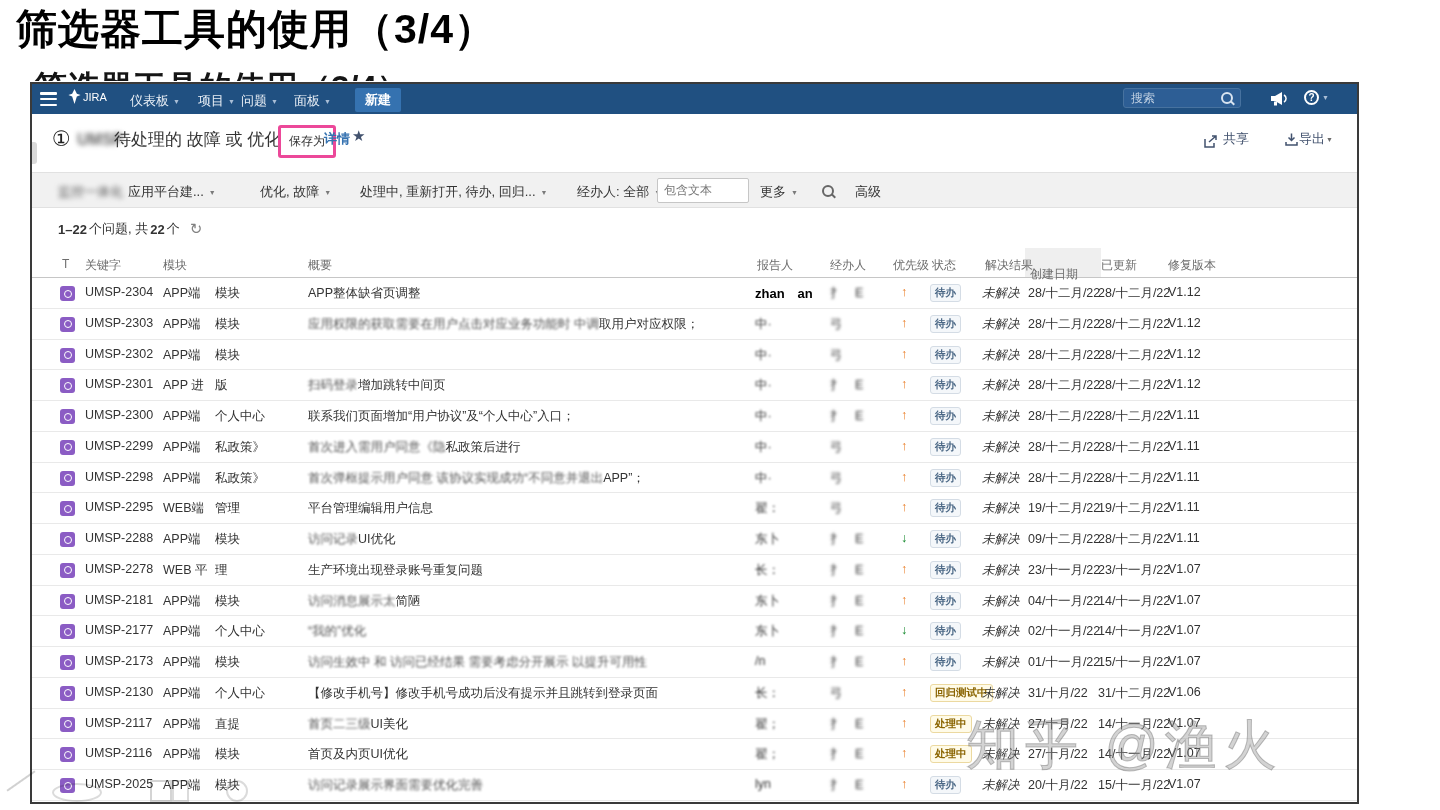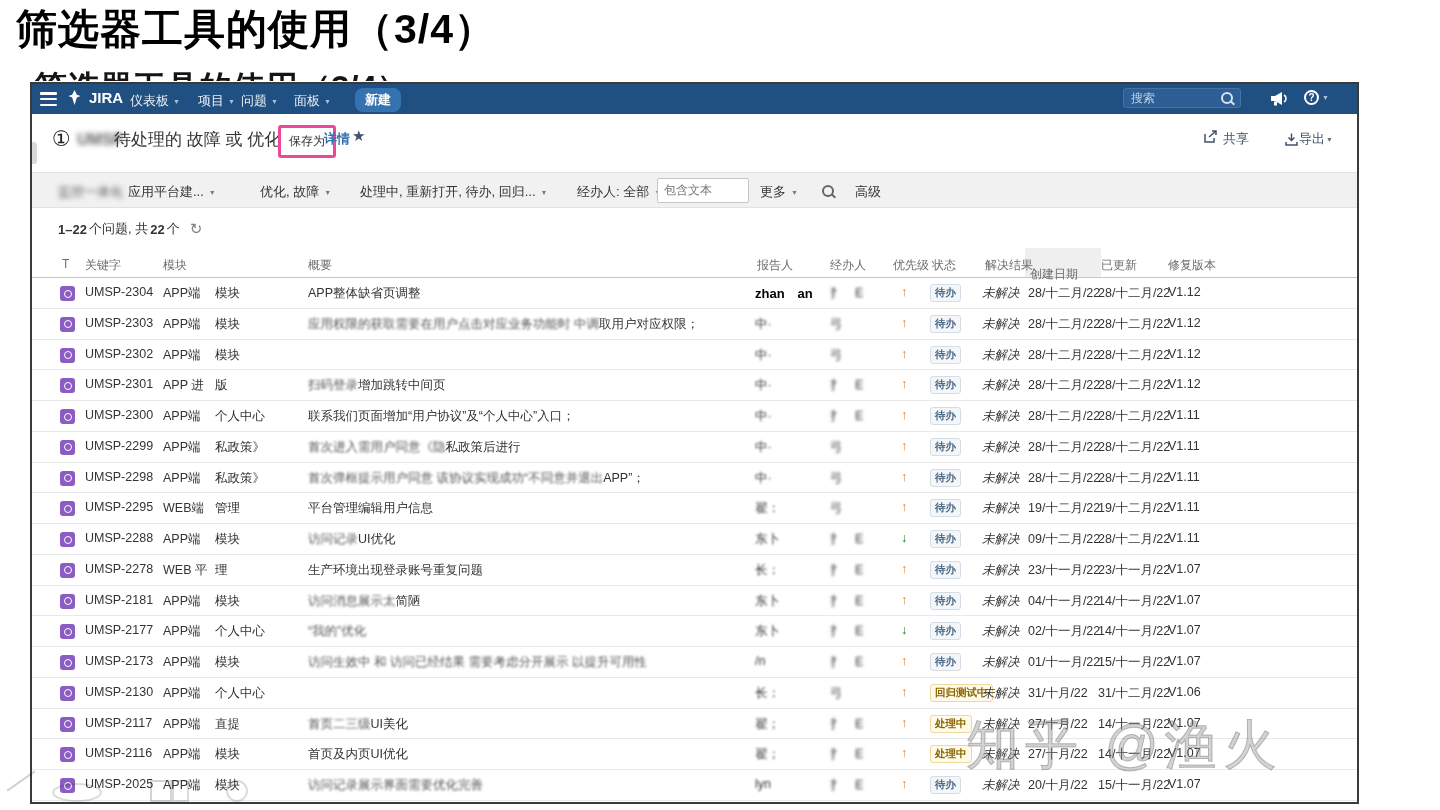--- a/index.html
+++ b/index.html
@@ -9,42 +9,42 @@
   .page-title{position:absolute;left:16px;top:2px;font-size:41px;font-weight:700;color:#000;letter-spacing:1px;white-space:nowrap}
   .clip-line{position:absolute;left:34px;top:66px;width:600px;height:15px;overflow:hidden;font-size:33px;font-weight:700;color:#151515;white-space:nowrap}
 
   
   .window{position:absolute;left:30px;top:82px;width:1325px;height:718px;border:2px solid #3a3a3a;background:#fff;overflow:hidden}
 
   
   .navbar{position:absolute;left:0;top:0;width:100%;height:30px;background:#205081;color:#fff}
   .burger{position:absolute;left:8px;top:8px;width:17px;height:14px;display:flex;flex-direction:column;justify-content:space-between}
   .burger i{height:2.5px;background:#fff;border-radius:1px}
-  .logo{position:absolute;left:36px;top:5px;display:flex;align-items:center;gap:8px;font-size:15px;font-weight:700;color:#fff}
+  .logo{position:absolute;left:36px;top:5px;display:flex;align-items:center;gap:2px;font-size:11px;font-weight:400;color:#fff}
   .nav-item{position:absolute;top:8px;font-size:13px;color:#e9eff6;display:flex;align-items:center;gap:4px;cursor:pointer;white-space:nowrap}
   .caret{font-size:7px;color:#a9bed6;line-height:1}
   .n-dash{left:98px}.n-proj{left:166px}.n-issue{left:209px}.n-board{left:262px}
-  .btn-create{position:absolute;left:323px;top:4px;background:#3572b0;color:#fff;font-size:13px;font-weight:700;padding:3px 10px;border-radius:8px;cursor:pointer}
+  .btn-create{position:absolute;left:323px;top:4px;background:#3572b0;color:#fff;font-size:13px;font-weight:700;padding:3px 10px;border-radius:2px;cursor:pointer}
   .nav-search{position:absolute;left:1091px;top:4px;width:118px;height:20px;background:#2d5e95;border:1px solid #47729f;border-radius:3px;display:flex;align-items:center;justify-content:space-between;padding:0 7px;box-sizing:border-box;font-size:12px;color:#c0d0e2}
   .mag{width:8px;height:8px;border:2px solid #d9e4f0;border-radius:50%;position:relative;flex:none}
   .mag::after{content:"";position:absolute;width:5px;height:2px;background:#d9e4f0;transform:rotate(45deg);right:-4px;bottom:-2px}
   .megaphone{position:absolute;left:1238px;top:7px}
   .help{position:absolute;left:1272px;top:6px;display:flex;align-items:center;gap:3px}
   .help .q{width:15px;height:15px;border:2px solid #fff;border-radius:50%;font-size:10px;font-weight:700;color:#fff;display:flex;align-items:center;justify-content:center;box-sizing:border-box}
 
   
   .hdr{position:absolute;left:0;top:30px;width:100%;height:58px;background:#fff}
   .hdr *{white-space:nowrap}
   .circ{position:absolute;left:20px;top:13px;font-size:21px;color:#222}
   .redact-name{position:absolute;left:45px;top:17px;font-size:16px;font-weight:700;color:#666;filter:blur(2.4px)}
   .hdr-title{position:absolute;left:82px;top:14px;font-size:17px;color:#333}
   .btn-save{position:absolute;left:246px;top:11px;border:3px solid #ec4899;border-radius:3px;background:#fff;font-size:12px;color:#333;padding:5px 8px;cursor:pointer}
   .lnk-details{position:absolute;left:292px;top:16px;font-size:13px;color:#3572b0;font-weight:700;cursor:pointer}
   .star{position:absolute;left:320px;top:13px;font-size:15px;color:#42526e;cursor:pointer}
-  .share{position:absolute;left:1172px;top:16px;display:flex;gap:5px;align-items:flex-start;font-size:13px;color:#42526e;cursor:pointer}
+  .share{position:absolute;left:1172px;top:16px;display:flex;gap:5px;align-items:flex-end;font-size:13px;color:#42526e;cursor:pointer}
   .export{position:absolute;left:1253px;top:16px;display:flex;gap:1px;align-items:center;font-size:13px;color:#42526e;cursor:pointer}
   .handle{position:absolute;left:0;top:28px;width:5px;height:22px;background:#d9d9d9;border-radius:0 3px 3px 0}
 
   
   .band{position:absolute;left:0;top:88px;width:100%;height:36px;background:#f1f1f1;border-top:1px solid #e1e1e1;border-bottom:1px solid #e1e1e1;box-sizing:border-box}
   .band .f{position:absolute;top:10px;font-size:13px;color:#333;display:flex;align-items:center;gap:5px;cursor:pointer;white-space:nowrap}
   .f-caret{font-size:7px;color:#7a7a7a;line-height:1}
   .f-proj{left:26px}.f-type{left:228px}.f-status{left:328px}.f-assignee{left:545px}
   .f-redact{filter:blur(2.6px);color:#555}
   .f-input{position:absolute;left:625px;top:5px;width:84px;height:23px;background:#fff;border:1px solid #c6c6c6;border-radius:2px;font-size:12px;color:#777;line-height:23px;padding-left:6px}
@@ -444,20 +444,21 @@
     <span class="c-cre">01/十一月/22</span>
     <span class="c-upd">15/十一月/22</span>
     <span class="c-ver">V1.07</span>
   </div>
 
   <div class="row">
     <span class="type-icon"></span>
     <span class="c-key">UMSP-2130</span>
     <span class="c-modpre">APP端</span>
     <span class="c-modsuf">个人中心</span>
+    <span class="c-sum"><span class="sum-pre"></span><span class="sum-link">【修改手机号】修改手机号成功后没有提示并且跳转到登录页面</span></span>
     <span class="c-rep">长：</span>
     <span class="c-asg">弓</span>
     <span class="c-pri up">↑</span>
     <span class="c-sta"><span class="lozenge inprog">回归测试中</span></span>
     <span class="c-res">未解决</span>
     <span class="c-cre">31/十月/22</span>
     <span class="c-upd">31/十二月/22</span>
     <span class="c-ver">V1.06</span>
   </div>
 

